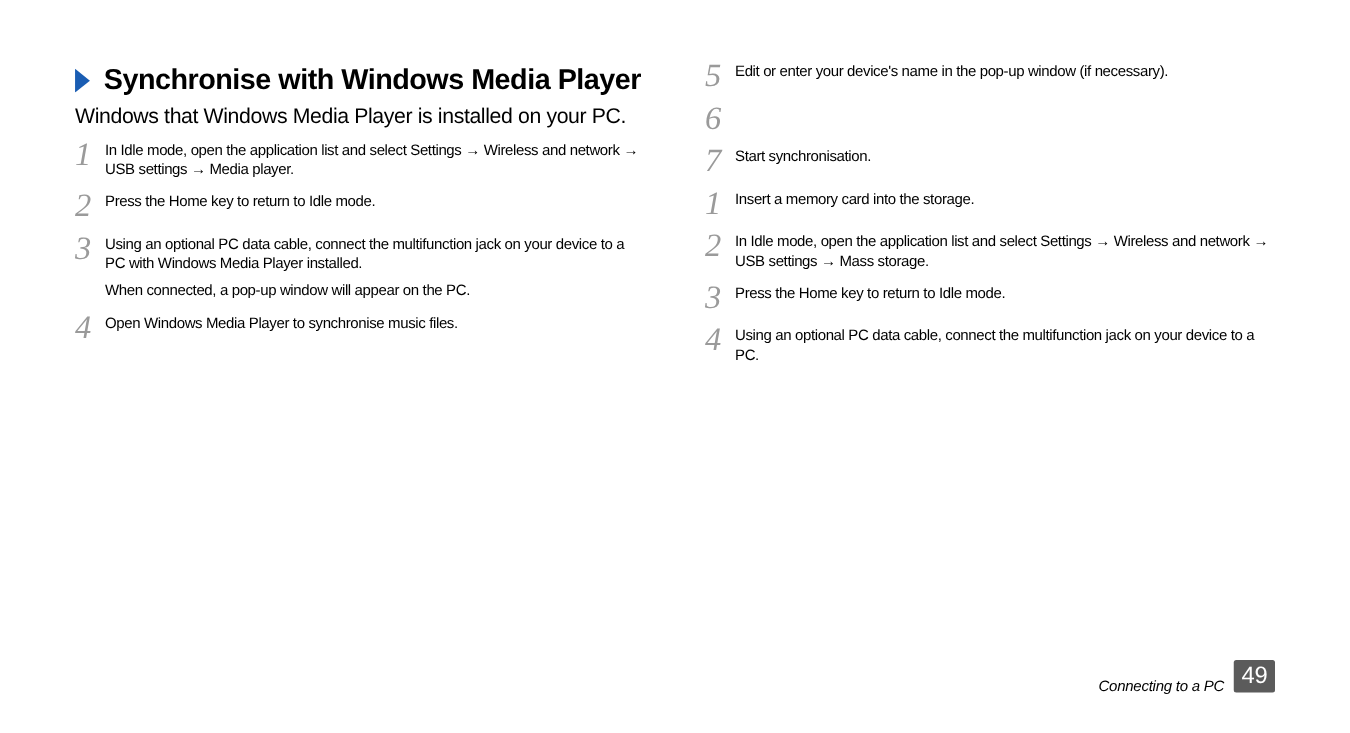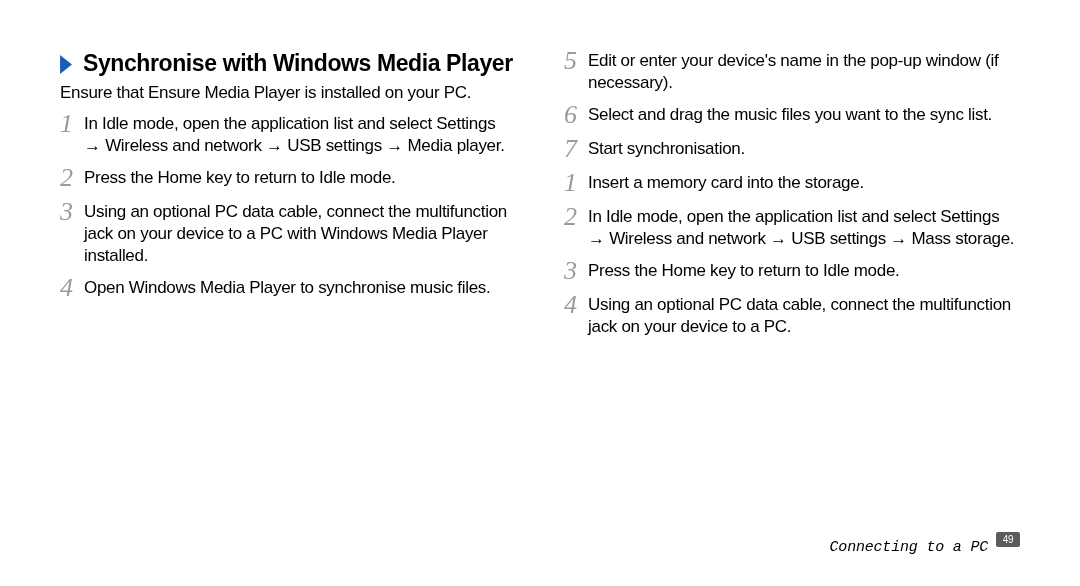--- a/index.html
+++ b/index.html
@@ -55,47 +55,47 @@
       font-style: italic;
       font-size: 26px;
       font-weight: 400;
       color: #9a9a9a;
       line-height: 1;
       text-align: left;
       margin-top: -2px;
     }
     .step .body {
       flex: 1;
-      font-size: 17px;
+      font-size: 12px;
       line-height: 1.3;
       letter-spacing: -0.3px;
     }
     .step .body .sub {
       margin-top: 6px;
     }
     .run { display: inline; }
     .strong { font-weight: 400; }
     .footer {
       position: absolute;
       bottom: 30px;
       right: 60px;
       display: flex;
       align-items: center;
       gap: 8px;
     }
     .footer .section-name {
       font-style: italic;
-      font-size: 15px;
-      font-family: Liberation Mono, monospace;
+      font-size: 12px;
+      font-family: Liberation Sans, sans-serif;
       margin-top: 16px;
     }
     .footer .badge {
       background: #5b5b5b;
       color: #fff;
-      font-size: 10px;
+      font-size: 19px;
       font-weight: 400;
       padding: 2px 6px;
       border-radius: 2px;
       min-width: 24px;
       text-align: center;
     }
   </style>
 </head>
 <body>
 
@@ -105,39 +105,40 @@
 
     <div class="section-heading">
       <span class="chev">
         <svg viewBox="0 0 10 16" width="12" height="19">
           <path d="M0 0 L10 8 L0 16 Z" fill="#1a5db3"></path>
         </svg>
       </span>
       <span>Synchronise with Windows Media Player</span>
     </div>
 
-    <div class="intro">Ensure that Ensure Media Player is installed on your PC.</div>
+    <div class="intro">Windows that Windows Media Player is installed on your PC.</div>
 
     <div>
         <div class="step">
           <div class="num">1</div>
           <div class="body">
             <div><span class="run">In Idle mode, open the application list and select </span><span class="run strong">Settings</span><span class="run"> → </span><span class="run strong">Wireless and network</span><span class="run"> → </span><span class="run strong">USB settings</span><span class="run"> → </span><span class="run strong">Media player</span><span class="run">.</span></div>
           </div>
         </div>
         <div class="step">
           <div class="num">2</div>
           <div class="body">
             <div><span class="run">Press the Home key to return to Idle mode.</span></div>
           </div>
         </div>
         <div class="step">
           <div class="num">3</div>
           <div class="body">
             <div><span class="run">Using an optional PC data cable, connect the multifunction jack on your device to a PC with Windows Media Player installed.</span></div>
+            <div class="sub"><span class="run">When connected, a pop-up window will appear on the PC.</span></div>
           </div>
         </div>
         <div class="step">
           <div class="num">4</div>
           <div class="body">
             <div><span class="run">Open Windows Media Player to synchronise music files.</span></div>
           </div>
         </div>
       </div>
 
@@ -147,23 +148,20 @@
 
     <div>
         <div class="step">
           <div class="num">5</div>
           <div class="body">
             <div><span class="run">Edit or enter your device's name in the pop-up window (if necessary).</span></div>
           </div>
         </div>
         <div class="step">
           <div class="num">6</div>
-          <div class="body">
-            <div><span class="run">Select and drag the music files you want to the sync list.</span></div>
-          </div>
         </div>
         <div class="step">
           <div class="num">7</div>
           <div class="body">
             <div><span class="run">Start synchronisation.</span></div>
           </div>
         </div>
       </div>
 
 

